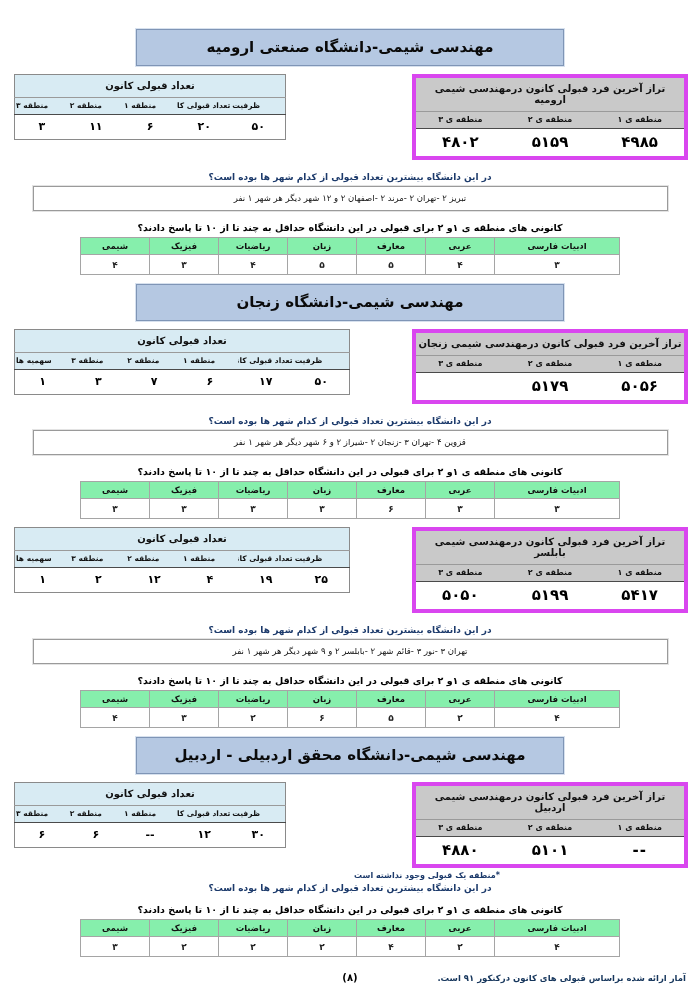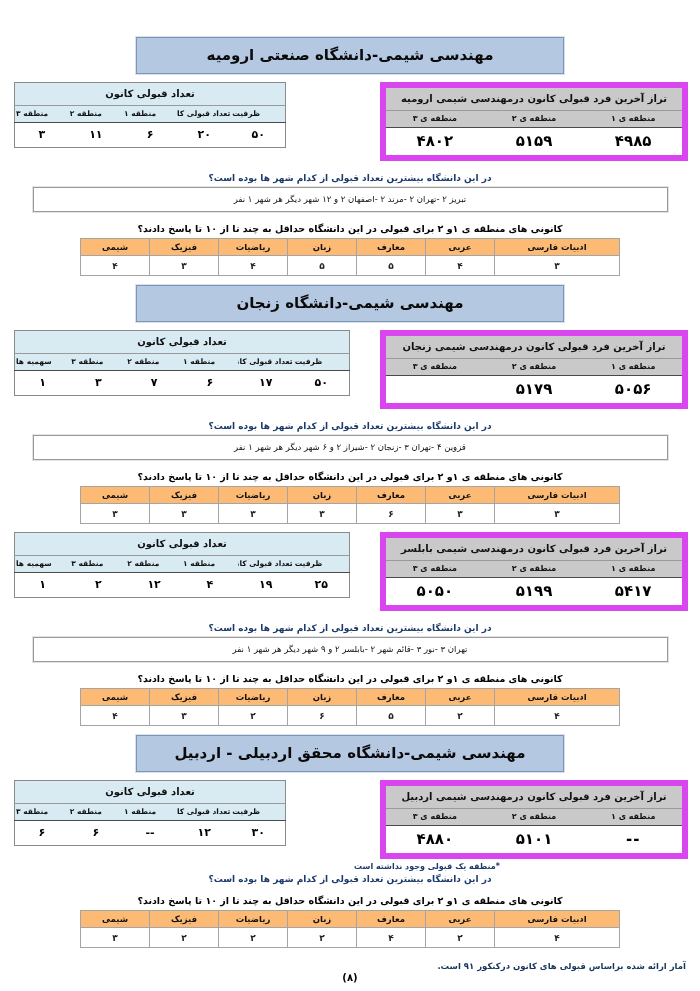--- a/index.html
+++ b/index.html
@@ -1,35 +1,35 @@
 <!DOCTYPE html>
 <html lang="fa" dir="rtl"><head>
 <meta charset="utf-8">
 <style>
   html,body{margin:0;padding:0;}
   body{
     width:700px;height:991px;background:#ffffff;position:relative;
     font-family:"DejaVu Sans", sans-serif;direction:rtl;overflow:hidden;
   }
-  .page{padding-top:37px;}
+  .page{padding-top:29px;}
   
   .sec-title{
     width:428px;margin:0 auto;background:#b5c8e2;border:1px solid #7f95b6;
     box-shadow:0 0 0 1px #d7e1ee;text-align:center;font-weight:bold;
     font-size:15px;color:#0a0a0a;padding:8px 0 9px 0;box-sizing:border-box;
   }
   .sec-title.mt{margin-top:9px;}
   
   .tables-row{
     display:flex;justify-content:space-between;align-items:flex-start;
     padding:0 12px 0 14px;margin-top:8px;
   }
   table{border-collapse:collapse;table-layout:fixed;}
   
-  .score-table{width:308px;border:6px solid #d946ef;}
+  .score-table{width:276px;border:4px solid #d946ef;}
   .score-table .t-title td{
     background:#c9c9c9;font-size:10px;font-weight:bold;text-align:center;
     padding:5px 2px 6px 2px;border-bottom:1px solid #9a9a9a;color:#111;
   }
   .score-table th{
     background:#c9c9c9;font-size:8px;font-weight:bold;text-align:center;
     padding:3px 2px 4px 2px;border-bottom:1px solid #4a4a4a;color:#111;
   }
   .score-table td.val{
     background:#fff;font-size:15px;font-weight:bold;text-align:center;
@@ -61,37 +61,37 @@
   }
   
   .answer-bar{
     width:635px;margin:4px auto 0 auto;border:1px solid #9a9a9a;
     box-shadow:0 0 0 1px #e3e3e3;background:#fff;text-align:center;
     font-size:8.5px;color:#111;padding:6px 0 7px 0;box-sizing:border-box;
   }
   
   .subjects-table{width:540px;margin:4px auto 0 auto;border:1px solid #a5a5a5;}
   .subjects-table th{
-    background:#fdba74;border:1px solid #a5a5a5;font-size:8.5px;font-weight:bold;
+    background:#86efac;border:1px solid #a5a5a5;font-size:8.5px;font-weight:bold;
     padding:3px 2px;color:#111;
   }
   .subjects-table td{
     background:#fff;border:1px solid #a5a5a5;font-size:9px;font-weight:bold;
     text-align:center;padding:4px 2px;color:#222;height:11px;
   }
   .subjects-table th:first-child{width:120px;}
   
   .note-line{
     margin-top:3px;text-align:center;position:relative;left:77px;
     font-size:8px;font-weight:bold;color:#1c3a6b;
   }
   .note-line + .q-blue{margin-top:3px;}
   
   .footer-note{
-    position:absolute;bottom:20px;right:14px;font-size:8.5px;
+    position:absolute;bottom:8px;right:14px;font-size:8.5px;
     font-weight:bold;color:#16365c;
   }
   .page-num{
     position:absolute;bottom:8px;left:0;right:0;text-align:center;
     font-size:10px;font-weight:bold;color:#000;
   }
 </style>
 </head>
 <body>
 

